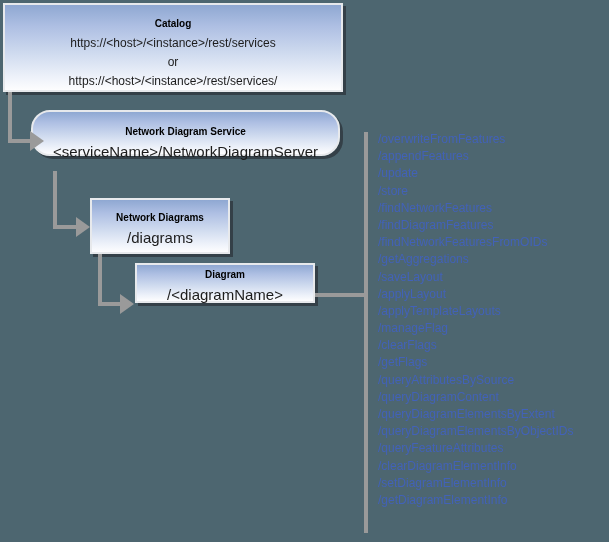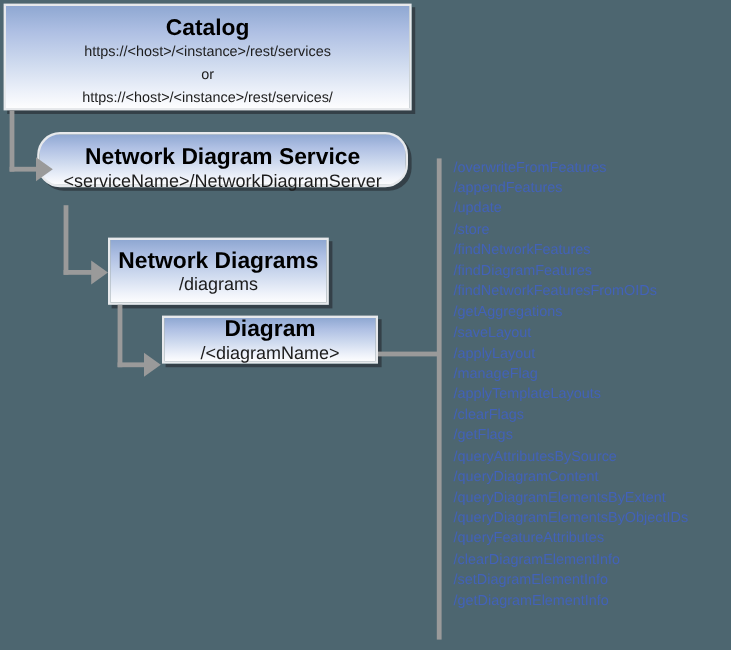--- a/index.html
+++ b/index.html
@@ -14,33 +14,33 @@
     position: absolute;
     box-sizing: border-box;
     border: 2px solid #e7e9ec;
     background: linear-gradient(to bottom, #8fa8d2 0%, #aebfe3 25%, #cdd9ee 55%, #eef2fa 85%, #fdfdfe 100%);
     box-shadow: 3px 3px 0 rgba(38, 44, 50, 0.65);
     text-align: center;
     color: #111;
   }
   .node-title {
     font-weight: bold;
-    font-size: 19px;
+    font-size: 10px;
     color: #000;
     line-height: 20px;
   }
   .node-sub {
     font-size: 15px;
     color: #1c1c1c;
     line-height: 19px;
   }
   .catalog-line { font-size: 12px; color: #1c1c1c; line-height: 19px; }
   #box-catalog  { left: 3px;   top: 3px;   width: 340px; height: 89px; padding-top: 9px; }
   #box-service  { left: 31px;  top: 110px; width: 309px; height: 46px; padding-top: 10px; border-radius: 19px; }
-  #box-diagrams { left: 90px;  top: 198px; width: 184px; height: 56px; padding-top: 8px; text-align: center; }
+  #box-diagrams { left: 90px;  top: 198px; width: 140px; height: 56px; padding-top: 8px; text-align: center; }
   #box-diagram  { left: 135px; top: 263px; width: 180px; height: 40px; padding-top: 0; }
   .conn { position: absolute; background: #9a9a9a; }
   .arrow-right {
     position: absolute; width: 0; height: 0;
     border-top: 10px solid transparent;
     border-bottom: 10px solid transparent;
     border-left: 14px solid #9a9a9a;
   }
   #ops-list {
     position: absolute;
@@ -100,22 +100,22 @@
     <div class="op-link">/overwriteFromFeatures</div>
     <div class="op-link">/appendFeatures</div>
     <div class="op-link">/update</div>
     <div class="op-link">/store</div>
     <div class="op-link">/findNetworkFeatures</div>
     <div class="op-link">/findDiagramFeatures</div>
     <div class="op-link">/findNetworkFeaturesFromOIDs</div>
     <div class="op-link">/getAggregations</div>
     <div class="op-link">/saveLayout</div>
     <div class="op-link">/applyLayout</div>
+    <div class="op-link">/applyTemplateLayouts</div>
     <div class="op-link">/manageFlag</div>
-    <div class="op-link">/applyTemplateLayouts</div>
     <div class="op-link">/clearFlags</div>
     <div class="op-link">/getFlags</div>
     <div class="op-link">/queryAttributesBySource</div>
     <div class="op-link">/queryDiagramContent</div>
     <div class="op-link">/queryDiagramElementsByExtent</div>
     <div class="op-link">/queryDiagramElementsByObjectIDs</div>
     <div class="op-link">/queryFeatureAttributes</div>
     <div class="op-link">/clearDiagramElementInfo</div>
     <div class="op-link">/setDiagramElementInfo</div>
     <div class="op-link">/getDiagramElementInfo</div>

